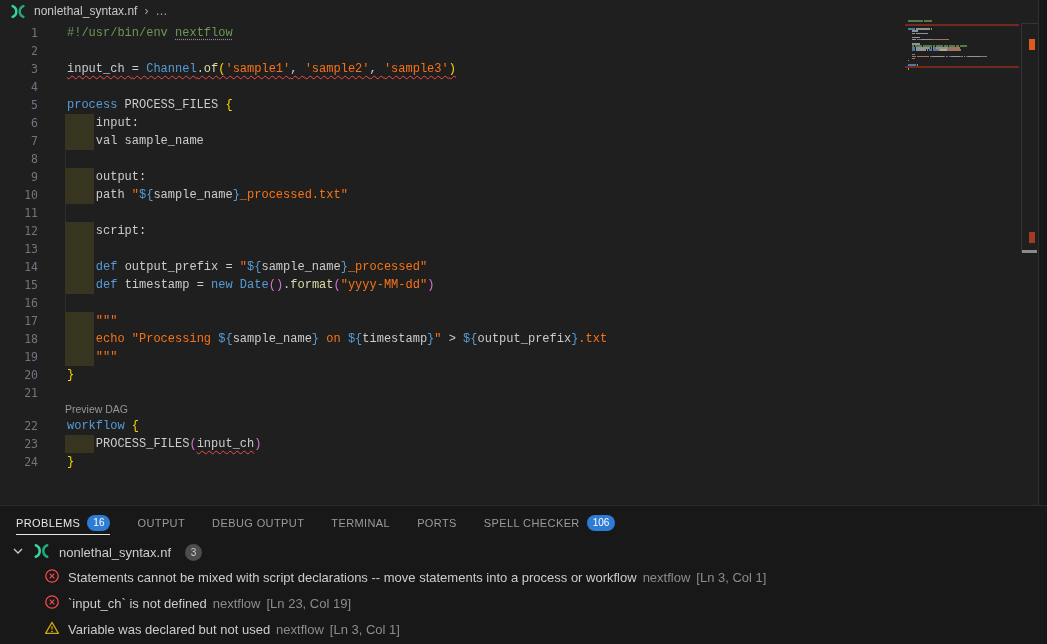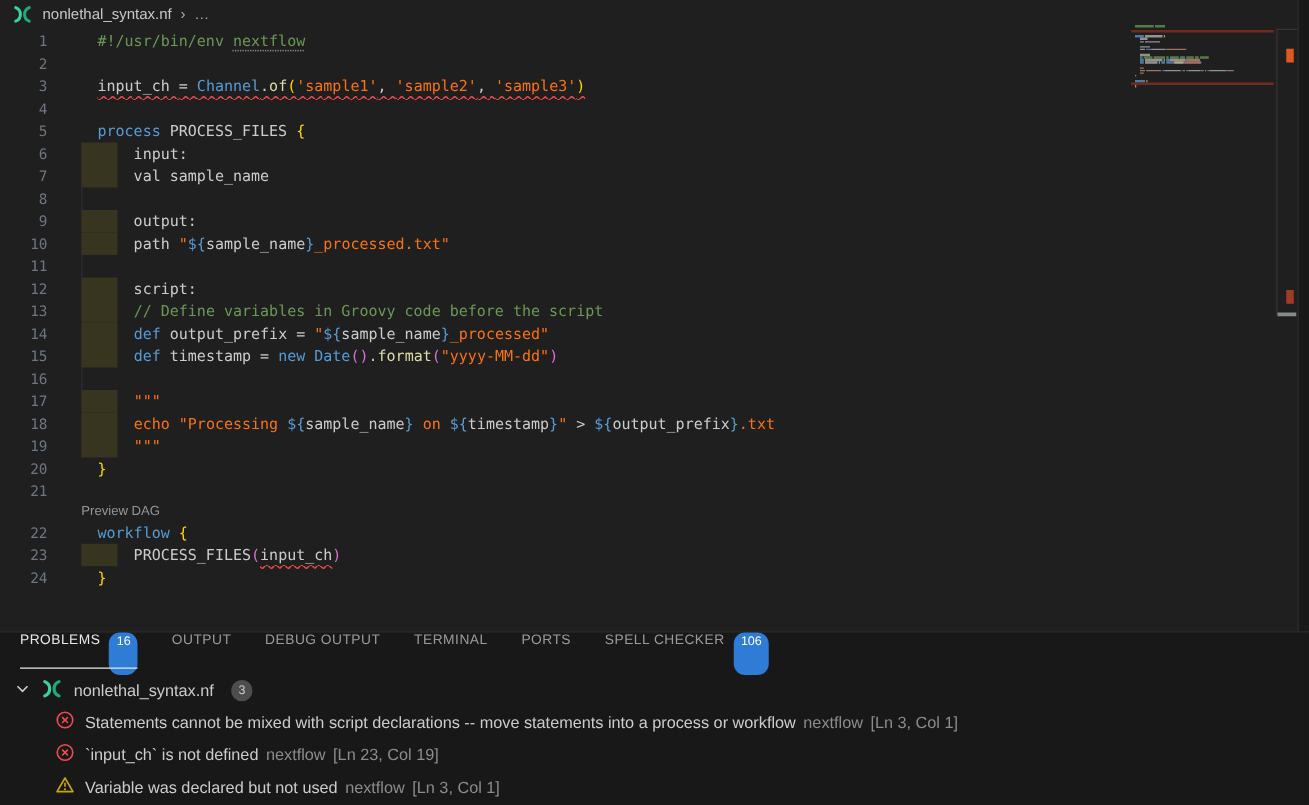--- a/index.html
+++ b/index.html
@@ -13,21 +13,21 @@
   .breadcrumb{height:22px;display:flex;align-items:center;gap:7px;padding-left:9px;
               font-size:12px;color:#a9a9a9;}
   .breadcrumb .file{color:#c8c8c8;}
   .breadcrumb svg{display:block;}
 
   .code{position:relative;padding-top:2px;font-family:"DejaVu Sans Mono","Liberation Mono",monospace;
         font-size:12px;line-height:18px;}
   .row{position:relative;height:18px;white-space:pre;display:flex;}
   .ln{display:inline-block;width:38px;text-align:right;color:#6e7681;font-size:11.5px;flex:none;}
   .row.current .ln{color:#c6c6c6;}
-  .codetext{margin-left:40px;}
+  .codetext{margin-left:29px;font-family:Liberation Mono, monospace;}
   .ind-block{position:absolute;left:65px;top:0;width:29px;height:18px;background:#37351f;}
   .guide{position:absolute;left:65px;top:0;width:1px;height:18px;background:#2e2e2e;}
   .cur-border{position:absolute;left:35px;top:0;width:870px;height:18px;box-sizing:border-box;
               border-top:1px solid #3f3f3f;border-bottom:1px solid #3f3f3f;}
   .lens{height:15px;line-height:15px;margin-left:65px;font-size:10.5px;color:#969696;
         font-family:"Liberation Sans",sans-serif;}
 
   
   .t-txt{color:#cccccc}.t-kw{color:#569cd6}.t-fn{color:#dcdcaa}.t-str{color:#f97316}
   .t-cmt{color:#6a9955}.t-b1{color:#ffd700}.t-b2{color:#da70d6}.t-itp{color:#569cd6}
@@ -42,21 +42,21 @@
   .mm-errbar{position:absolute;left:0;top:0;width:114px;height:2px;background:#74291d;}
   .ruler-vline1{position:absolute;left:1021px;top:23px;width:1px;height:229px;background:#343434;}
   .ruler-topline{position:absolute;left:1021px;top:23px;width:17px;height:1px;background:#343434;}
   .marker{position:absolute;width:6px;}
   .cursor-bar{position:absolute;left:1022px;top:250px;width:15px;height:3px;background:#8a8a8a;}
 
   
   .panel{position:absolute;left:0;top:505px;width:1047px;height:139px;background:#181818;
          border-top:1px solid #2b2b2b;box-sizing:border-box;}
   .tabs{display:flex;align-items:center;height:34px;padding-left:16px;gap:27px;}
-  .tab{display:flex;gap:7px;height:100%;font-size:11px;letter-spacing:.4px;
+  .tab{display:flex;align-items:center;gap:7px;height:100%;font-size:11px;letter-spacing:.4px;
        color:#9b9b9b;cursor:pointer;position:relative;}
   .tab.active{color:#e7e7e7;}
   .tab.active::after{content:"";position:absolute;left:0;right:0;bottom:5px;height:1px;background:#e7e7e7;}
   .badge{background:#2e7cd6;color:#fff;font-size:10px;line-height:10px;padding:3px 6px;
          border-radius:9px;letter-spacing:0;}
   .tree-row{display:flex;align-items:center;height:24px;padding-left:10px;gap:6px;font-size:13px;}
   .tree-row .fname{color:#cccccc;margin-left:2px;}
   .badge-gray{background:#4d4d4d;color:#ccc;font-size:10px;width:17px;height:17px;border-radius:50%;
               display:flex;align-items:center;justify-content:center;margin-left:8px;}
   .prob{display:flex;align-items:center;height:26px;padding-left:44px;gap:6px;font-size:13px;}
@@ -88,21 +88,21 @@
         <div class="row"><span class="ln">3</span><span class="codetext"><span class="t-txt u-err">input_ch </span><span class="t-txt u-err">= </span><span class="t-kw u-err">Channel</span><span class="t-txt u-err">.</span><span class="t-fn u-err">of</span><span class="t-b1 u-err">(</span><span class="t-str u-err">'sample1'</span><span class="t-txt u-err">, </span><span class="t-str u-err">'sample2'</span><span class="t-txt u-err">, </span><span class="t-str u-err">'sample3'</span><span class="t-b1 u-err">)</span></span></div>
         <div class="row"><span class="ln">4</span><span class="codetext"></span></div>
         <div class="row"><span class="ln">5</span><span class="codetext"><span class="t-kw">process </span><span class="t-txt">PROCESS_FILES </span><span class="t-b1">{</span></span></div>
         <div class="row"><div class="ind-block"></div><span class="ln">6</span><span class="codetext"><span class="t-txt">    input:</span></span></div>
         <div class="row"><div class="ind-block"></div><span class="ln">7</span><span class="codetext"><span class="t-txt">    val sample_name</span></span></div>
         <div class="row"><div class="guide"></div><span class="ln">8</span><span class="codetext"></span></div>
         <div class="row"><div class="ind-block"></div><span class="ln">9</span><span class="codetext"><span class="t-txt">    output:</span></span></div>
         <div class="row"><div class="ind-block"></div><span class="ln">10</span><span class="codetext"><span class="t-txt">    path </span><span class="t-str">"</span><span class="t-itp">${</span><span class="t-txt">sample_name</span><span class="t-itp">}</span><span class="t-str">_processed.txt"</span></span></div>
         <div class="row"><div class="guide"></div><span class="ln">11</span><span class="codetext"></span></div>
         <div class="row"><div class="ind-block"></div><span class="ln">12</span><span class="codetext"><span class="t-txt">    script:</span></span></div>
-        <div class="row"><div class="ind-block"></div><span class="ln">13</span><span class="codetext"><span class="t-txt">    </span><span class="t-cmt">// Define variables in Groovy code before the script</span></span></div>
+        <div class="row"><div class="ind-block"></div><span class="ln">13</span></div>
         <div class="row"><div class="ind-block"></div><span class="ln">14</span><span class="codetext"><span class="t-txt">    </span><span class="t-kw">def </span><span class="t-txt">output_prefix = </span><span class="t-str">"</span><span class="t-itp">${</span><span class="t-txt">sample_name</span><span class="t-itp">}</span><span class="t-str">_processed"</span></span></div>
         <div class="row"><div class="ind-block"></div><span class="ln">15</span><span class="codetext"><span class="t-txt">    </span><span class="t-kw">def </span><span class="t-txt">timestamp = </span><span class="t-kw">new </span><span class="t-kw">Date</span><span class="t-b2">(</span><span class="t-b2">)</span><span class="t-txt">.</span><span class="t-fn">format</span><span class="t-b2">(</span><span class="t-str">"yyyy-MM-dd"</span><span class="t-b2">)</span></span></div>
         <div class="row"><div class="guide"></div><span class="ln">16</span><span class="codetext"></span></div>
         <div class="row"><div class="ind-block"></div><span class="ln">17</span><span class="codetext"><span class="t-txt">    </span><span class="t-str">"""</span></span></div>
         <div class="row"><div class="ind-block"></div><span class="ln">18</span><span class="codetext"><span class="t-txt">    </span><span class="t-str">echo "Processing </span><span class="t-itp">${</span><span class="t-txt">sample_name</span><span class="t-itp">}</span><span class="t-str"> on </span><span class="t-itp">${</span><span class="t-txt">timestamp</span><span class="t-itp">}</span><span class="t-str">"</span><span class="t-txt"> &gt; </span><span class="t-itp">${</span><span class="t-txt">output_prefix</span><span class="t-itp">}</span><span class="t-str">.txt</span></span></div>
         <div class="row"><div class="ind-block"></div><span class="ln">19</span><span class="codetext"><span class="t-txt">    </span><span class="t-str">"""</span></span></div>
         <div class="row"><span class="ln">20</span><span class="codetext"><span class="t-b1">}</span></span></div>
         <div class="row"><span class="ln">21</span><span class="codetext"></span></div>
         <div class="lens">Preview DAG</div>
         <div class="row"><span class="ln">22</span><span class="codetext"><span class="t-kw">workflow </span><span class="t-b1">{</span></span></div>

